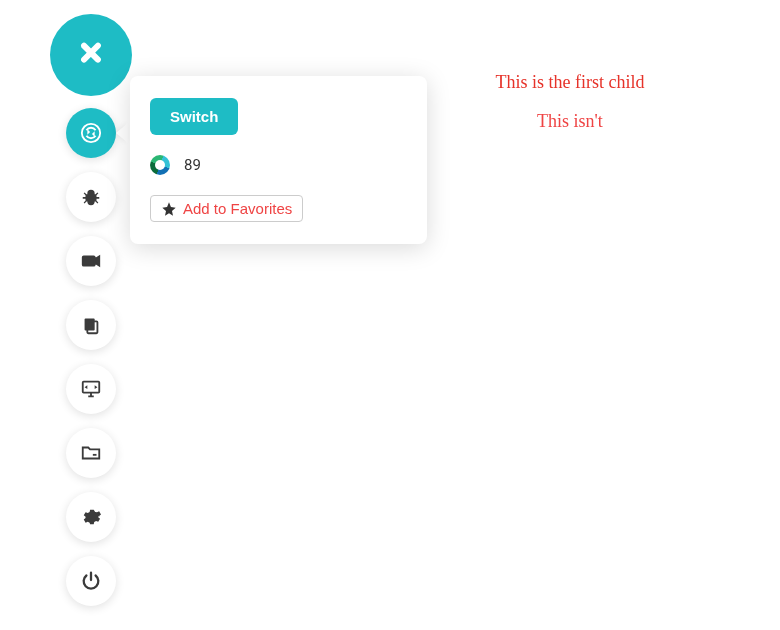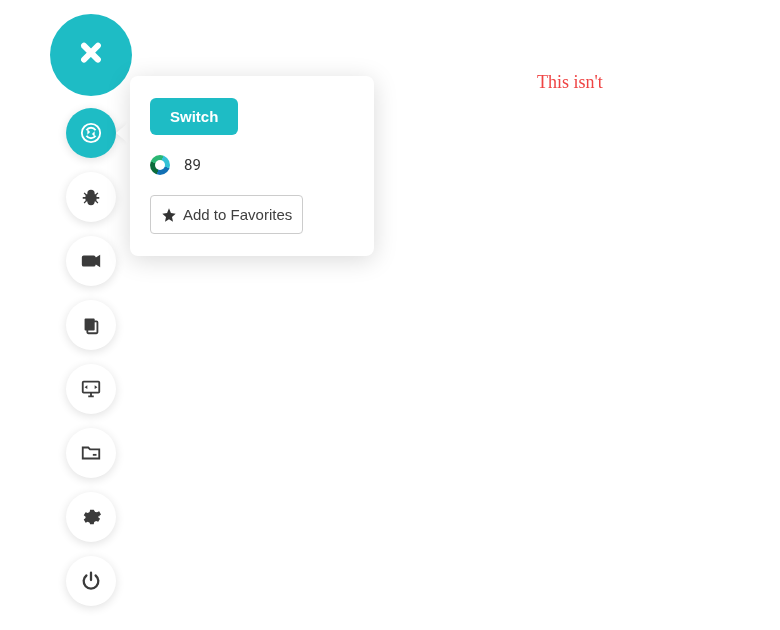--- a/index.html
+++ b/index.html
@@ -60,21 +60,21 @@
     border-bottom: 10px solid transparent;
     border-right: 12px solid #fff;
     filter: drop-shadow(-2px 0 2px rgba(0,0,0,0.05));
   }
 
   
   .panel {
     position: absolute;
     left: 130px;
     top: 76px;
-    width: 244px;
+    width: 297px;
     background: #fff;
     border-radius: 8px;
     box-shadow: 0 4px 24px rgba(0,0,0,0.15);
     padding: 22px 20px 22px 20px;
   }
   .switch-btn {
     background: #1ebcc5;
     color: #fff;
     font-weight: 700;
     font-size: 15px;
@@ -101,23 +101,23 @@
     display: flex; align-items: center; justify-content: center;
   }
   .fav-btn {
     margin-top: 20px;
     display: inline-flex;
     align-items: center;
     gap: 6px;
     background: #fff;
     border: 1px solid #ccc;
     border-radius: 4px;
-    padding: 10px 10px;
+    padding: 4px 10px;
     font-size: 15px;
-    color: #404040;
+    color: #ef4444;
     cursor: pointer;
   }
   .fav-btn svg { width: 16px; height: 16px; }
 
   
   .content {
     position: absolute;
     left: 380px;
     right: 20px;
     top: 72px;
@@ -245,14 +245,15 @@
 
   <button class="fav-btn">
     <svg viewBox="0 0 24 24">
         <path fill="#333" d="M12 2l2.9 6.9L22 10l-5.5 4.9L18 22l-6-3.5L6 22l1.5-7.1L2 10l7.1-1.1z"></path>
       </svg>
     <span>Add to Favorites</span>
   </button>
 </div>
 
 <div class="content">
+  <p class="first">This is the first child</p>
   <p class="second">This isn't</p>
 </div>
 
 </body></html>

